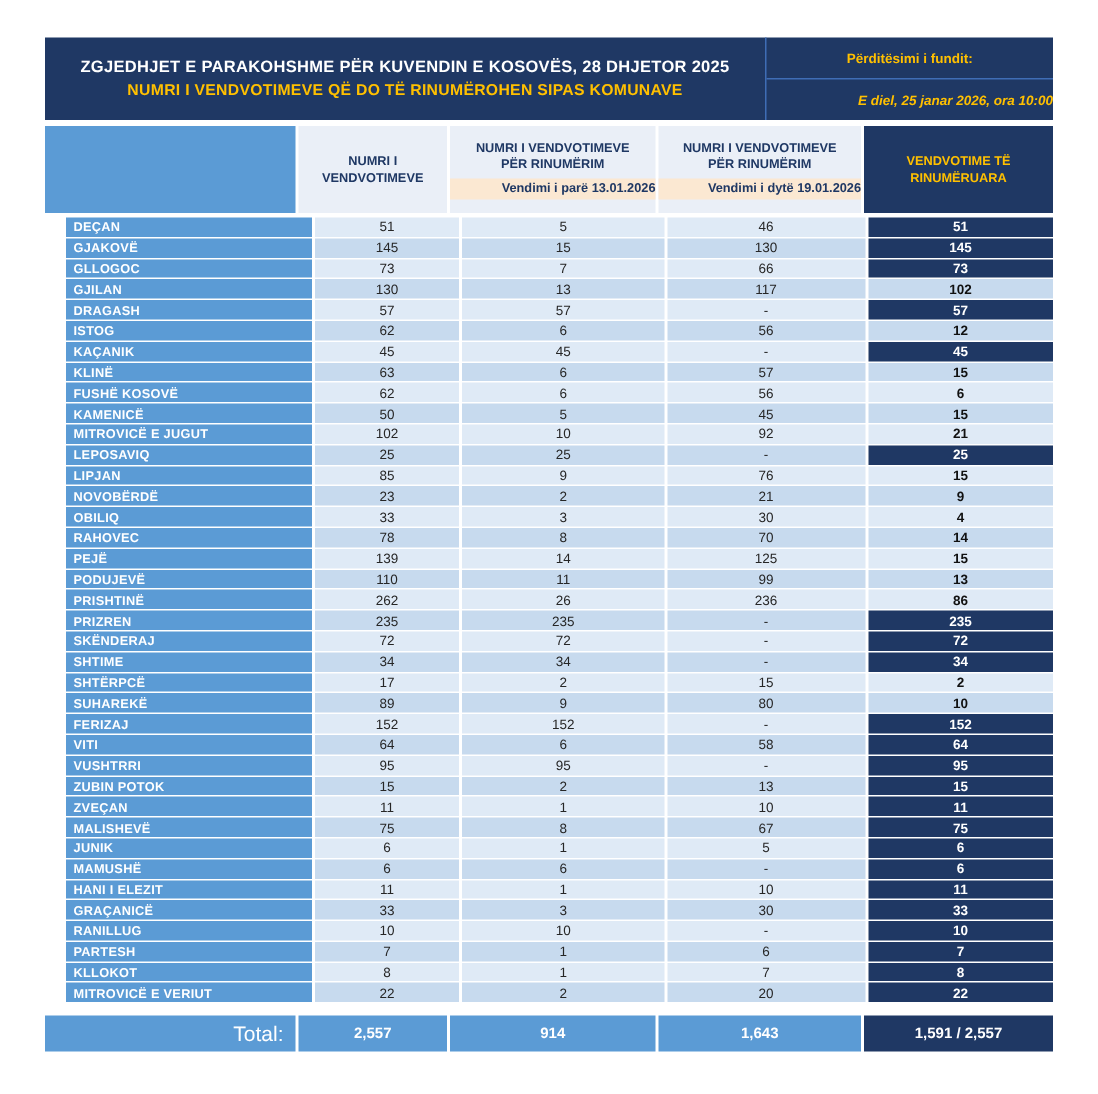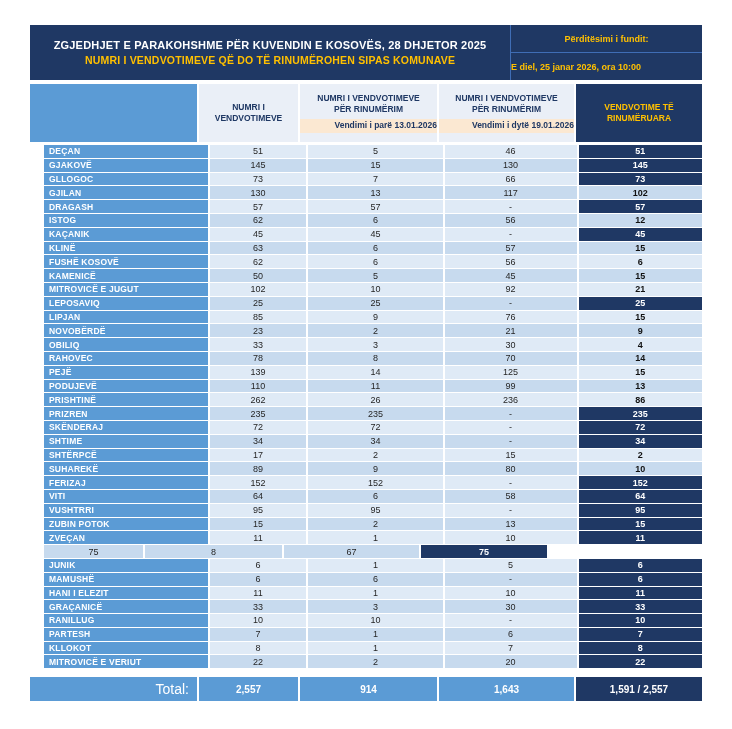--- a/index.html
+++ b/index.html
@@ -9,21 +9,21 @@
 
   
   .header-band { position:absolute; left:30px; top:25px; width:672px; height:55px;
                  background:var(--navy); display:flex; }
   .title-area { width:480px; display:flex; flex-direction:column; justify-content:center;
                 align-items:center; text-align:center; padding:0 6px; }
   .title-line1 { color:#ffffff; font-weight:bold; font-size:11px; letter-spacing:.2px; }
   .title-line2 { color:var(--yellow); font-weight:bold; font-size:10.5px; margin-top:3px; letter-spacing:.2px; }
   .update-box { width:192px; border-left:1px solid #3f6db5; display:flex; flex-direction:column; }
   .update-top { flex:1; border-bottom:1px solid #3f6db5; display:flex; align-items:center; justify-content:center; }
-  .update-bottom { flex:1; display:flex; align-items:center; justify-content:flex-start; }
+  .update-bottom { flex:1; display:flex; align-items:center; justify-content:flex-end;font-style:italic; }
   .update-top span, .update-bottom span { color:var(--yellow); font-weight:bold; font-size:9px; }
 
   
   .col-headers { position:absolute; left:30px; top:84px; width:672px; height:58px; display:flex; }
   .w1{width:167px}.w2{width:99px}.w3{width:137px}.w4{width:135px}.w5{width:126px}
   .gapr { margin-right:2px; }
   .ch { height:100%; display:flex; flex-direction:column; justify-content:center; align-items:center;
         text-align:right; font-weight:bold; color:var(--navy); font-size:8.5px; line-height:1.3; }
   .ch-blank { background:var(--medium-blue); }
   .ch-light { background:var(--header-cell-bg); }
@@ -290,20 +290,21 @@
         <div class="cell num-cell rec-cell w5 complete">15</div>
       </div>
       <div class="row odd">
         <div class="cell name-cell w1 gapr">ZVEÇAN</div>
         <div class="cell num-cell w2 gapr">11</div>
         <div class="cell num-cell w3 gapr">1</div>
         <div class="cell num-cell w4 gapr">10</div>
         <div class="cell num-cell rec-cell w5 complete">11</div>
       </div>
       <div class="row even">
+        <div class="cell name-cell w1 gapr">MALISHEVË</div>
         <div class="cell num-cell w2 gapr">75</div>
         <div class="cell num-cell w3 gapr">8</div>
         <div class="cell num-cell w4 gapr">67</div>
         <div class="cell num-cell rec-cell w5 complete">75</div>
       </div>
       <div class="row odd">
         <div class="cell name-cell w1 gapr">JUNIK</div>
         <div class="cell num-cell w2 gapr">6</div>
         <div class="cell num-cell w3 gapr">1</div>
         <div class="cell num-cell w4 gapr">5</div>

